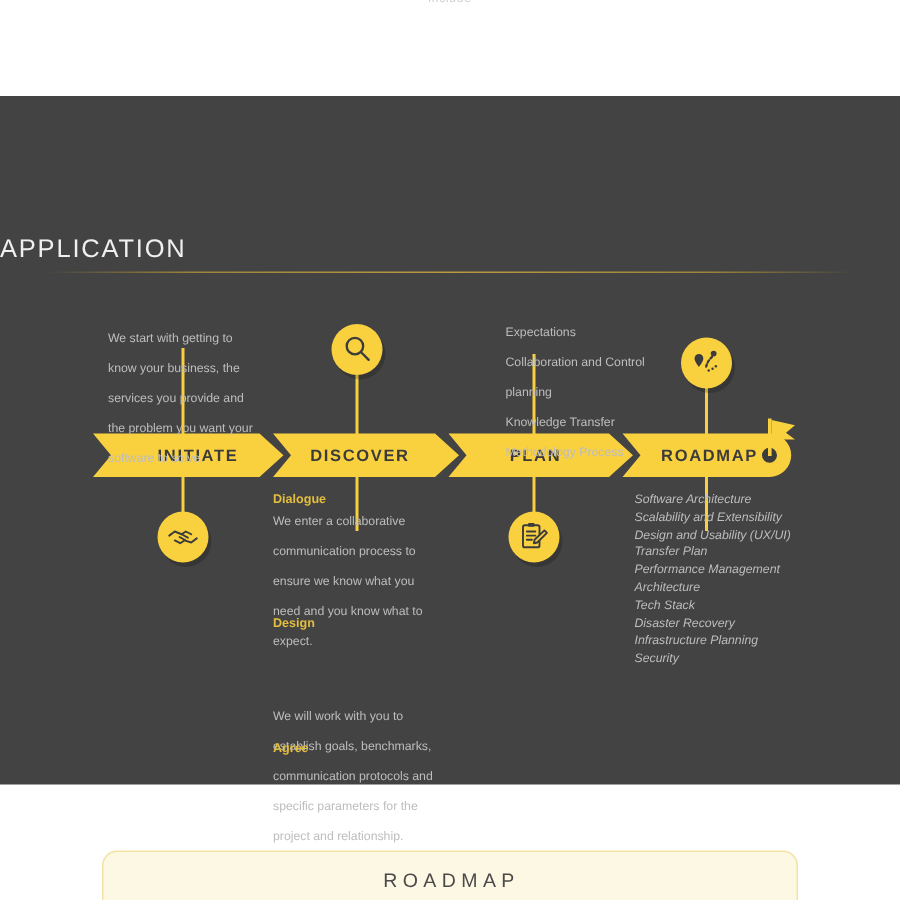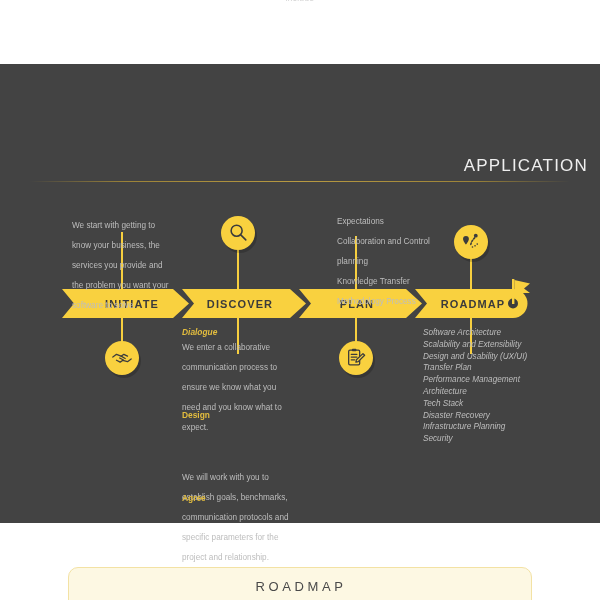--- a/index.html
+++ b/index.html
@@ -27,21 +27,21 @@
     white-space: nowrap;
   }
 
   
   .dark-section {
     position: absolute; left: 0; top: 64px; width: 600px; height: 459px;
     background: #434343;
   }
   .app-title {
     position: absolute; left: 0; top: 92px; width: 588px;
-    text-align: right;
+    text-align: left;
     color: #efefef; font-size: 17px; letter-spacing: 1.2px; font-weight: 400;
   }
   .app-divider {
     position: absolute; left: 30px; top: 117px; width: 540px; height: 1px;
     background: linear-gradient(to right, rgba(170,140,60,0) 0%, #9c8338 18%, #b89a42 50%, #9c8338 82%, rgba(170,140,60,0) 100%);
   }
 
   
   .bar { position: absolute; left: 0; top: 0; width: 600px; height: 459px; }
 
@@ -186,21 +186,21 @@
 services you provide and
 the problem you want your
 software to solve.</div>
 
       <div class="txt" style="left:305px; top:148px; width:125px;margin-left:32px;">Expectations
 Collaboration and Control
 planning
 Knowledge Transfer
 Methodology Process</div>
 
-      <div class="txt-head" style="left:182px; top:263px;font-style:italic;">Dialogue</div>
+      <div class="txt-head" style="left:182px; top:263px;">Dialogue</div>
       <div class="txt" style="left:182px; top:274px; width:120px;">We enter a collaborative
 communication process to
 ensure we know what you
 need and you know what to
 expect.</div>
 
       <div class="txt-head" style="left:182px; top:346px;">Design</div>
       <div class="txt" style="left:182px; top:357px; width:122px;margin-top:47px;">We will work with you to
 establish goals, benchmarks,
 communication protocols and

